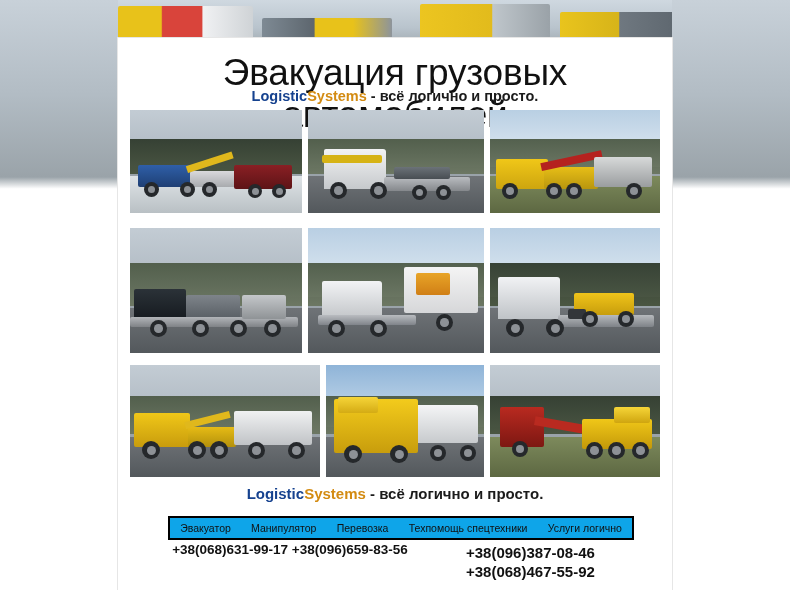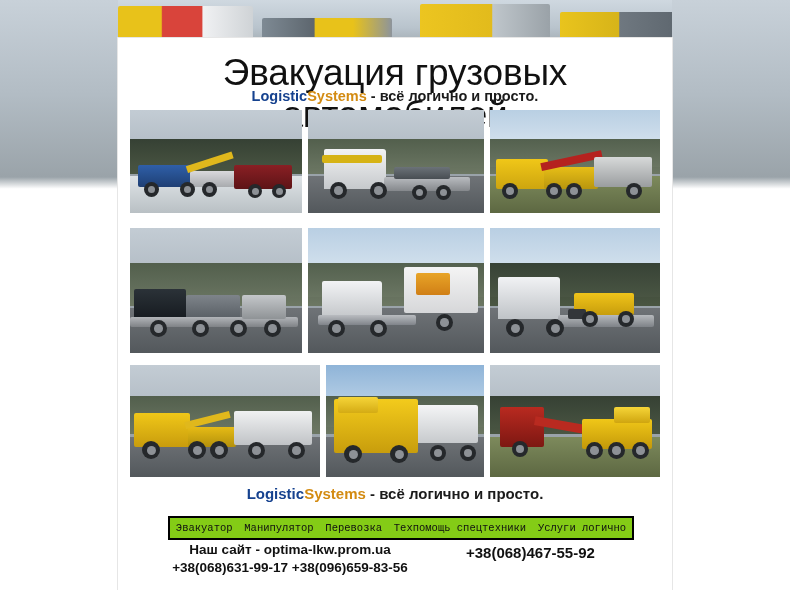--- a/index.html
+++ b/index.html
@@ -137,24 +137,23 @@
   }
   .tagline-bottom .sys { color: #d38b12; }
   .tagline-bottom .rest { color: #1b1b1b; }
 
   
   .services {
     position: absolute;
     left: 50px; top: 478px;
     width: 462px; height: 20px;
     border: 2px solid #000;
-    background: #84cc16;
+    background: #0ea5e9;
     display: flex;
     align-items: center;
-    font-family: Liberation Mono, monospace;
   }
   .services .svc {
     flex: 1 1 auto;
     text-align: center;
     font-size: 10.5px;
     color: #111;
     white-space: nowrap;
     padding: 0 2px;
   }
 
@@ -364,22 +363,22 @@
 
     <div class="services">
       <div class="svc">Эвакуатор</div>
       <div class="svc">Манипулятор</div>
       <div class="svc">Перевозка</div>
       <div class="svc">Техпомощь спецтехники</div>
       <div class="svc">Услуги логично</div>
     </div>
 
     <div class="contacts-left">
-      <div>Наш сайт - optima-lkw.prom.ua</div>
       <div>+38(068)631-99-17  +38(096)659-83-56</div>
     </div>
 
     <div class="contacts-right">
+      <div>+38(096)387-08-46</div>
       <div>+38(068)467-55-92</div>
     </div>
 
   </div>
 </div>
 
 </body></html>

